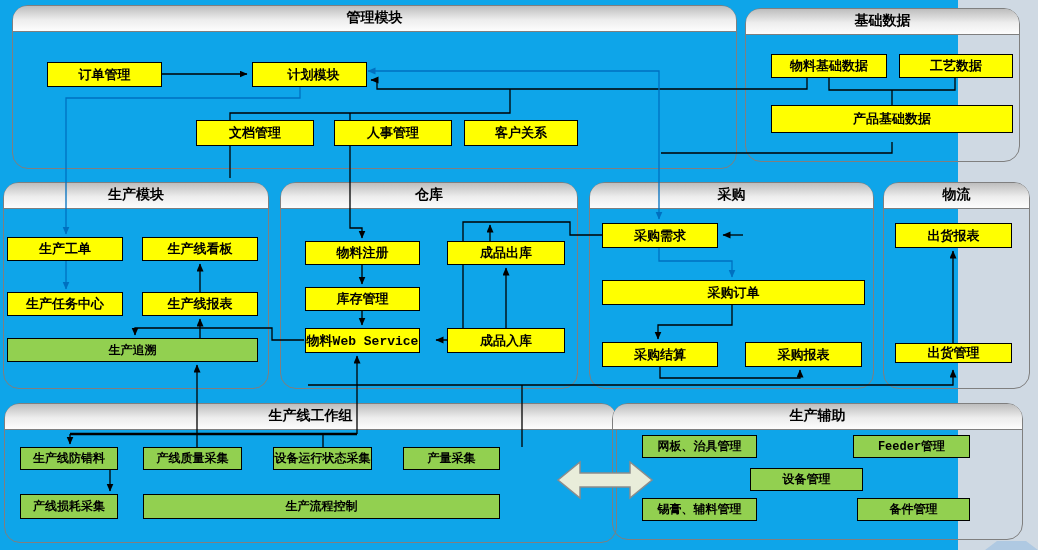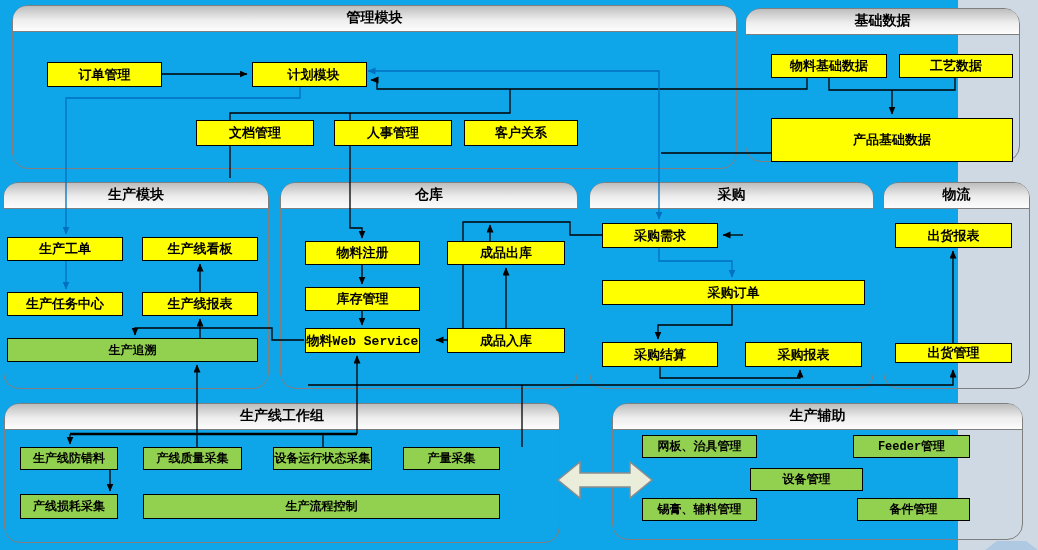--- a/index.html
+++ b/index.html
@@ -42,21 +42,21 @@
     </div>
     <div class="container" style="left: 280px; top: 182px; width: 298px; height: 207px;">
       <div class="hdr">仓库</div>
     </div>
     <div class="container" style="left: 589px; top: 182px; width: 285px; height: 207px;">
       <div class="hdr">采购</div>
     </div>
     <div class="container" style="left: 883px; top: 182px; width: 147px; height: 207px;">
       <div class="hdr">物流</div>
     </div>
-    <div class="container" style="left: 4px; top: 403px; width: 556px; height: 140px;">
+    <div class="container" style="left: 4px; top: 403px; width: 613px; height: 140px;">
       <div class="hdr">生产线工作组</div>
     </div>
     <div class="container" style="left: 612px; top: 403px; width: 411px; height: 137px;">
       <div class="hdr">生产辅助</div>
     </div>
     <svg id="wires" width="1038" height="550" viewBox="0 0 1038 550">
     <defs>
       <marker id="ah-black" markerWidth="9" markerHeight="8" refX="7.5" refY="3.5" orient="auto-start-reverse" markerUnits="userSpaceOnUse">
         <path d="M0,0 L8,3.5 L0,7 Z" fill="#000000"></path>
       </marker>
@@ -98,21 +98,21 @@
       <polygon points="558,480 580,462 580,473 630,473 630,462 652,480 630,498 630,487 580,487 580,498" fill="#E9EDDA" stroke="#8C8C8C" stroke-width="1.5"></polygon>
       <polygon points="985,550 997,541 1026,541 1038,550" fill="#AFC9E2"></polygon>
     </svg>
 <div class="box yellow" style="left: 47px; top: 62px; width: 115px; height: 25px;">订单管理</div>
     <div class="box yellow" style="left: 252px; top: 62px; width: 115px; height: 25px; padding-left: 8px;">计划模块</div>
     <div class="box yellow" style="left: 196px; top: 120px; width: 118px; height: 26px;">文档管理</div>
     <div class="box yellow" style="left: 334px; top: 120px; width: 118px; height: 26px;">人事管理</div>
     <div class="box yellow" style="left: 464px; top: 120px; width: 114px; height: 26px;">客户关系</div>
     <div class="box yellow" style="left: 771px; top: 54px; width: 116px; height: 24px;">物料基础数据</div>
     <div class="box yellow" style="left: 899px; top: 54px; width: 114px; height: 24px;">工艺数据</div>
-    <div class="box yellow" style="left: 771px; top: 118px; width: 242px; height: 44px;">产品基础数据</div>
+    <div class="box yellow" style="left: 771px; top: 105px; width: 242px; height: 28px;">产品基础数据</div>
     <div class="box yellow" style="left: 7px; top: 237px; width: 116px; height: 24px;">生产工单</div>
     <div class="box yellow" style="left: 142px; top: 237px; width: 116px; height: 24px;">生产线看板</div>
     <div class="box yellow" style="left: 7px; top: 292px; width: 116px; height: 24px;">生产任务中心</div>
     <div class="box yellow" style="left: 142px; top: 292px; width: 116px; height: 24px;">生产线报表</div>
     <div class="box green" style="left: 7px; top: 338px; width: 251px; height: 24px;">生产追溯</div>
     <div class="box yellow" style="left: 305px; top: 241px; width: 115px; height: 24px;">物料注册</div>
     <div class="box yellow" style="left: 447px; top: 241px; width: 118px; height: 24px;">成品出库</div>
     <div class="box yellow" style="left: 305px; top: 287px; width: 115px; height: 24px;">库存管理</div>
     <div class="box yellow" style="left: 305px; top: 328px; width: 115px; height: 25px;">物料Web Service</div>
     <div class="box yellow" style="left: 447px; top: 328px; width: 118px; height: 25px;">成品入库</div>

